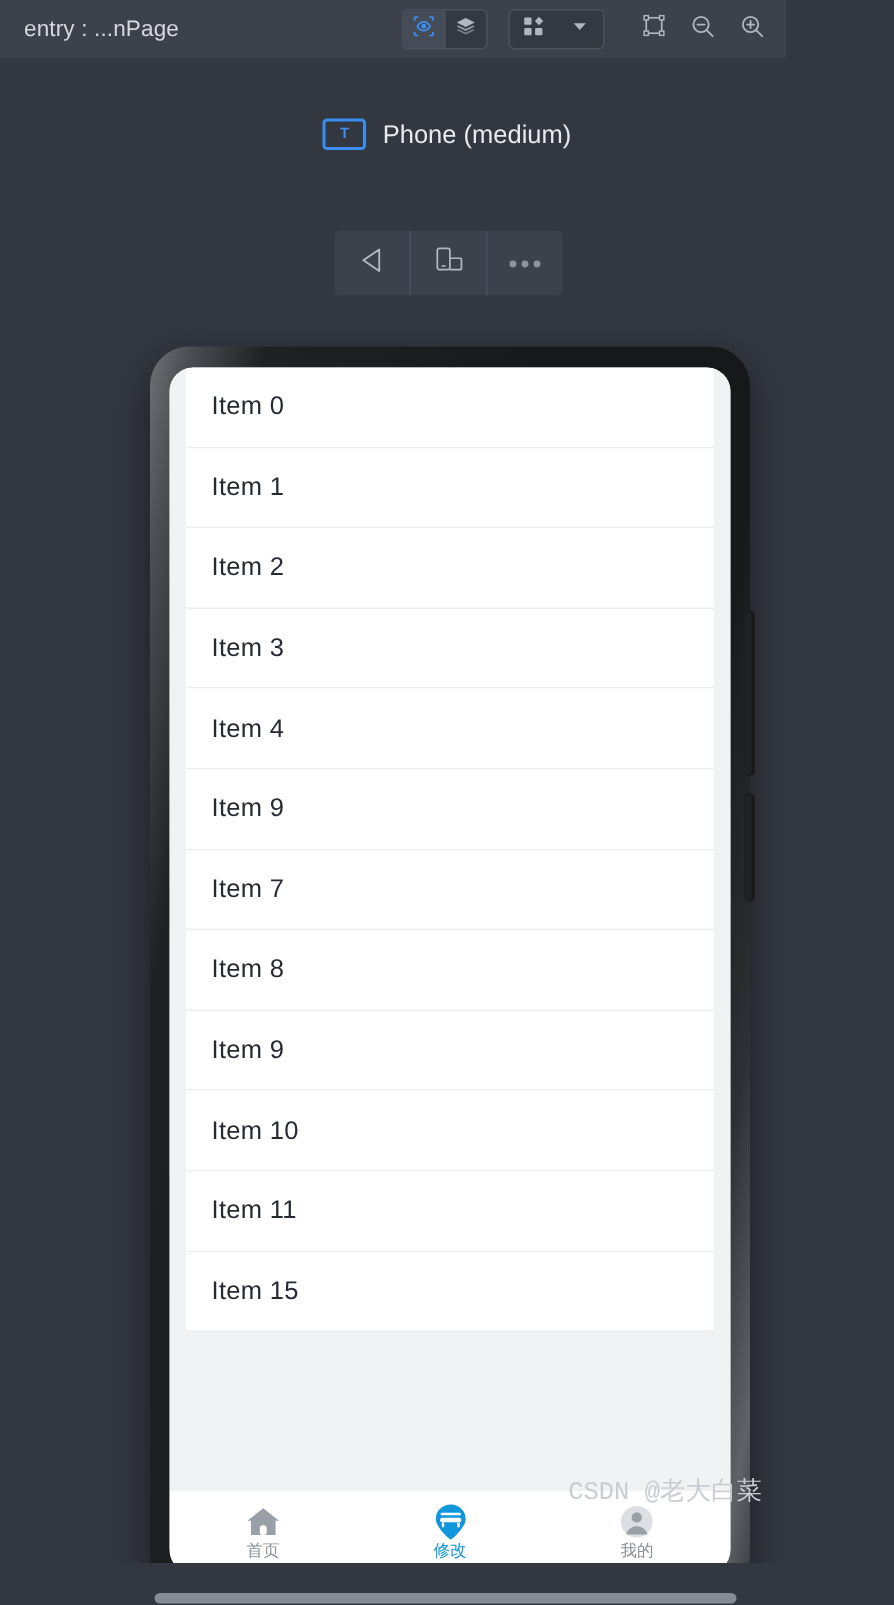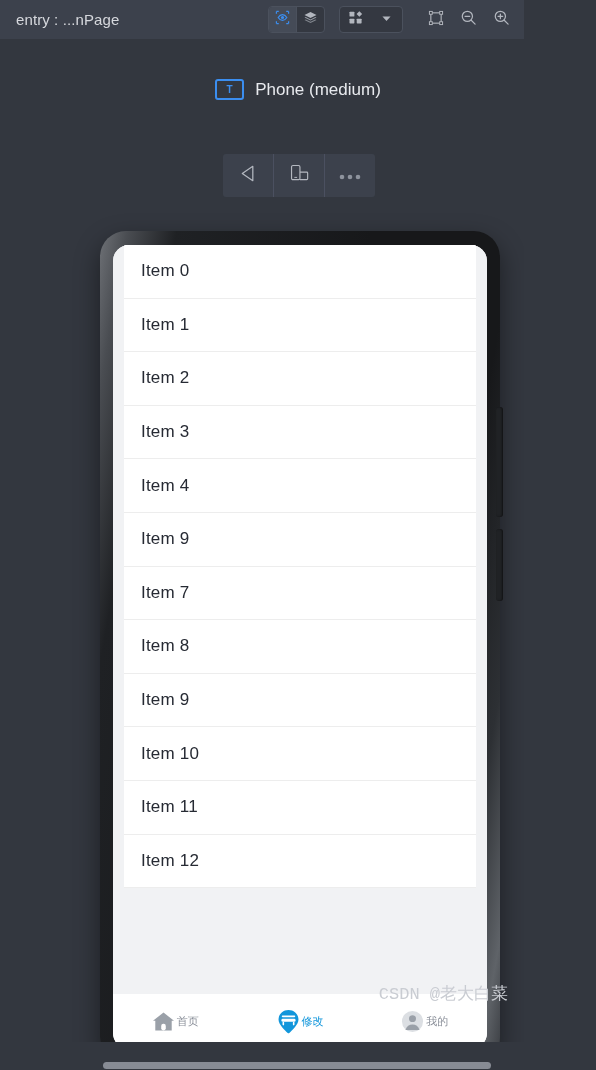--- a/index.html
+++ b/index.html
@@ -111,21 +111,21 @@
   .row-label{
     color:#262a33;font-size:17px;margin-left:17px;letter-spacing:.2px;
   }
 
   
   .navbar{
     position:absolute;left:0;bottom:0;width:374px;height:55px;
     background:#ffffff;display:flex;align-items:center;
   }
   .nav-item{
-    flex:1;height:55px;display:flex;flex-direction:row;align-items:center;
+    flex:1;height:55px;display:flex;flex-direction:column;align-items:center;
     justify-content:center;gap:2px;cursor:pointer;
   }
   .nav-lbl{font-size:11px;line-height:12px;font-family:"DejaVu Sans",sans-serif;}
   .nav-lbl.gray{color:#8a8f99;}
   .nav-lbl.blue{color:#1296db;}
   .nav-ico{width:23px;height:23px;display:flex;align-items:center;justify-content:center;}
 
   
   .footer{
     position:absolute;left:0;top:1042px;width:596px;height:28px;background:#33373f;
@@ -329,21 +329,21 @@
               <div class="row">
                 <span class="row-label">Item 9</span>
               </div>
               <div class="row">
                 <span class="row-label">Item 10</span>
               </div>
               <div class="row">
                 <span class="row-label">Item 11</span>
               </div>
               <div class="row">
-                <span class="row-label">Item 12</span>
+                <span class="row-label">Item 15</span>
               </div>
             </div>
         </div>
 
         <div class="navbar">
 
           <div class="nav-item">
             <span class="nav-ico">
               <svg width="23" height="21" viewBox="0 0 24 22">
                 <path d="M12 1.5 L23 10.3 L20.6 10.3 L20.6 20.3 L3.4 20.3 L3.4 10.3 L1 10.3 Z" fill="#9aa0a8"></path>

